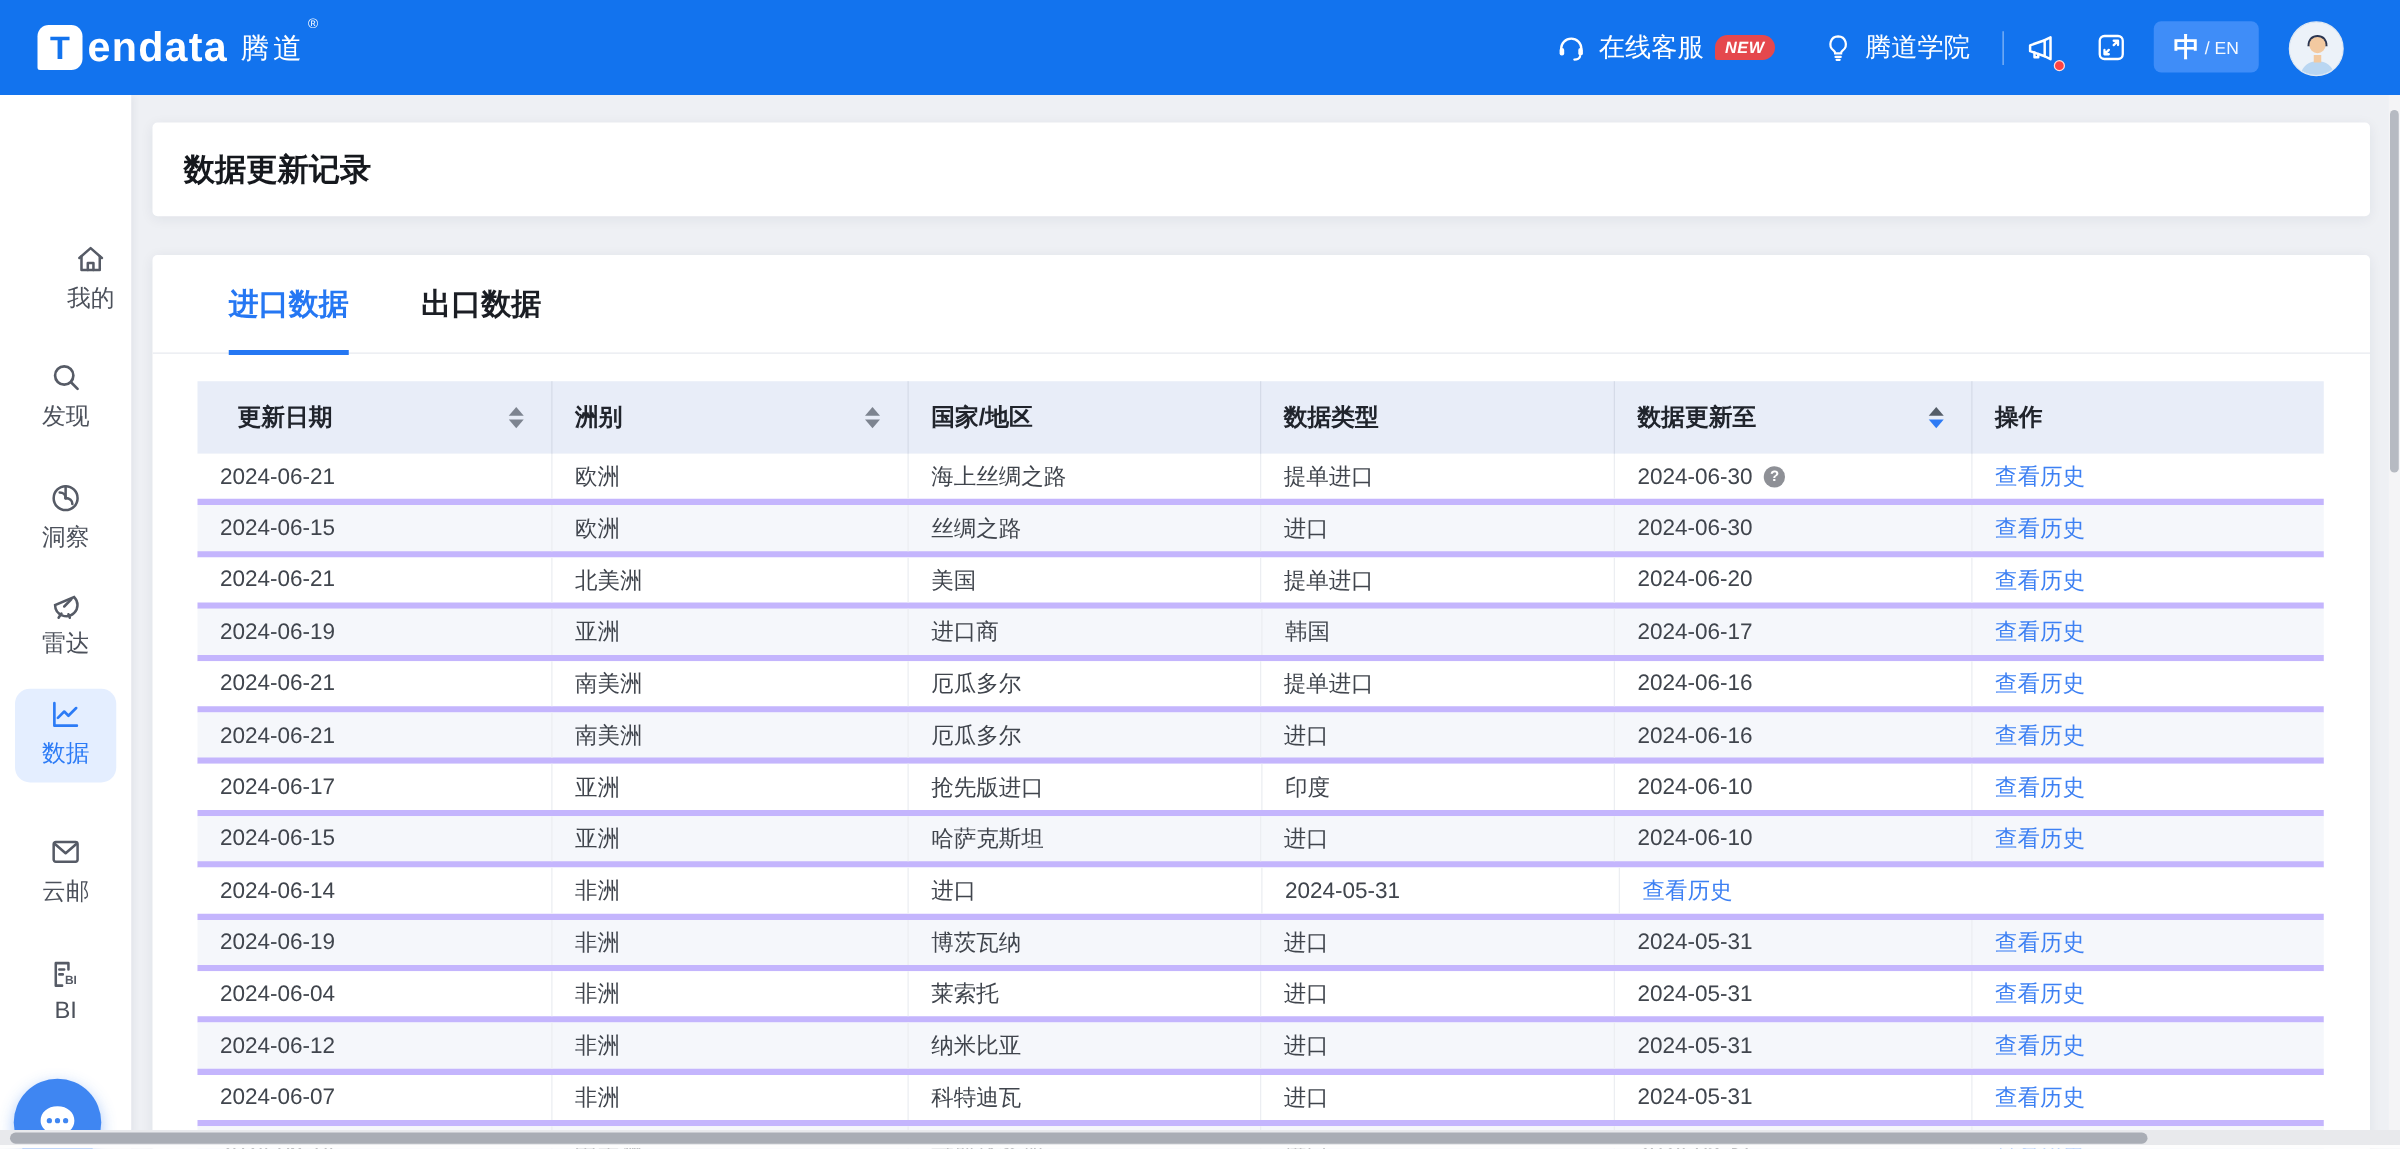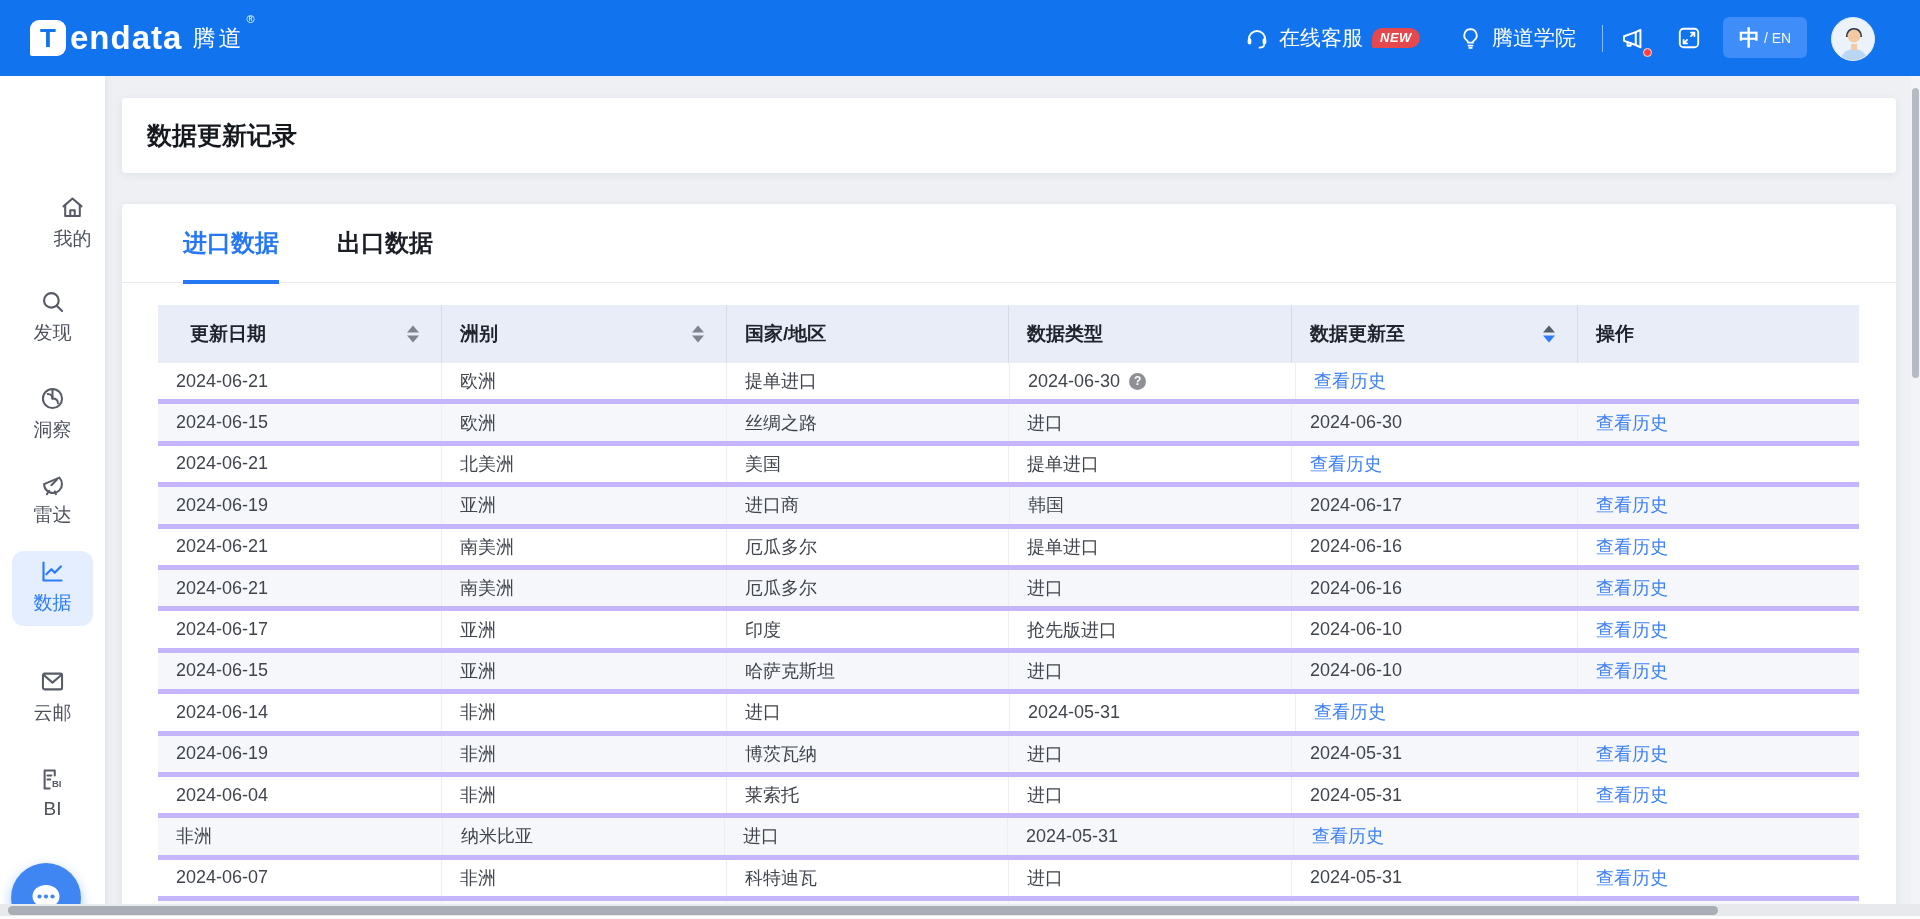--- a/index.html
+++ b/index.html
@@ -329,20 +329,21 @@
           </span>
         </div>
         <div class="th" style="width: 281px;">
           <span>操作</span>
         </div>
       </div>
     <div id="tbody">
         <div class="tr">
           <div class="td" style="width: 284px;">2024-06-21</div>
           <div class="td" style="width: 285px;">欧洲</div>
+          <div class="td" style="width: 282px;">海上丝绸之路</div>
           <div class="td" style="width: 283px;">提单进口</div>
           <div class="td" style="width: 286px;">
             <span>2024-06-30</span>
             <span class="help-badge">?</span>
           </div>
           <div class="td" style="width: 281px;">
             <a class="link">查看历史</a>
           </div>
         </div>
         <div class="tr">
@@ -355,20 +356,23 @@
           </div>
           <div class="td" style="width: 281px;">
             <a class="link">查看历史</a>
           </div>
         </div>
         <div class="tr">
           <div class="td" style="width: 284px;">2024-06-21</div>
           <div class="td" style="width: 285px;">北美洲</div>
           <div class="td" style="width: 282px;">美国</div>
           <div class="td" style="width: 283px;">提单进口</div>
+          <div class="td" style="width: 286px;">
+            <span>2024-06-20</span>
+          </div>
           <div class="td" style="width: 281px;">
             <a class="link">查看历史</a>
           </div>
         </div>
         <div class="tr">
           <div class="td" style="width: 284px;">2024-06-19</div>
           <div class="td" style="width: 285px;">亚洲</div>
           <div class="td" style="width: 283px;">进口商</div>
           <div class="td" style="width: 282px;">韩国</div>
           <div class="td" style="width: 286px;">
@@ -398,22 +402,22 @@
           <div class="td" style="width: 286px;">
             <span>2024-06-16</span>
           </div>
           <div class="td" style="width: 281px;">
             <a class="link">查看历史</a>
           </div>
         </div>
         <div class="tr">
           <div class="td" style="width: 284px;">2024-06-17</div>
           <div class="td" style="width: 285px;">亚洲</div>
+          <div class="td" style="width: 283px;">抢先版进口</div>
           <div class="td" style="width: 282px;">印度</div>
-          <div class="td" style="width: 283px;">抢先版进口</div>
           <div class="td" style="width: 286px;">
             <span>2024-06-10</span>
           </div>
           <div class="td" style="width: 281px;">
             <a class="link">查看历史</a>
           </div>
         </div>
         <div class="tr">
           <div class="td" style="width: 284px;">2024-06-15</div>
           <div class="td" style="width: 285px;">亚洲</div>
@@ -455,20 +459,21 @@
           <div class="td" style="width: 282px;">莱索托</div>
           <div class="td" style="width: 283px;">进口</div>
           <div class="td" style="width: 286px;">
             <span>2024-05-31</span>
           </div>
           <div class="td" style="width: 281px;">
             <a class="link">查看历史</a>
           </div>
         </div>
         <div class="tr">
+          <div class="td" style="width: 284px;">2024-06-12</div>
           <div class="td" style="width: 285px;">非洲</div>
           <div class="td" style="width: 282px;">纳米比亚</div>
           <div class="td" style="width: 283px;">进口</div>
           <div class="td" style="width: 286px;">
             <span>2024-05-31</span>
           </div>
           <div class="td" style="width: 281px;">
             <a class="link">查看历史</a>
           </div>
         </div>

